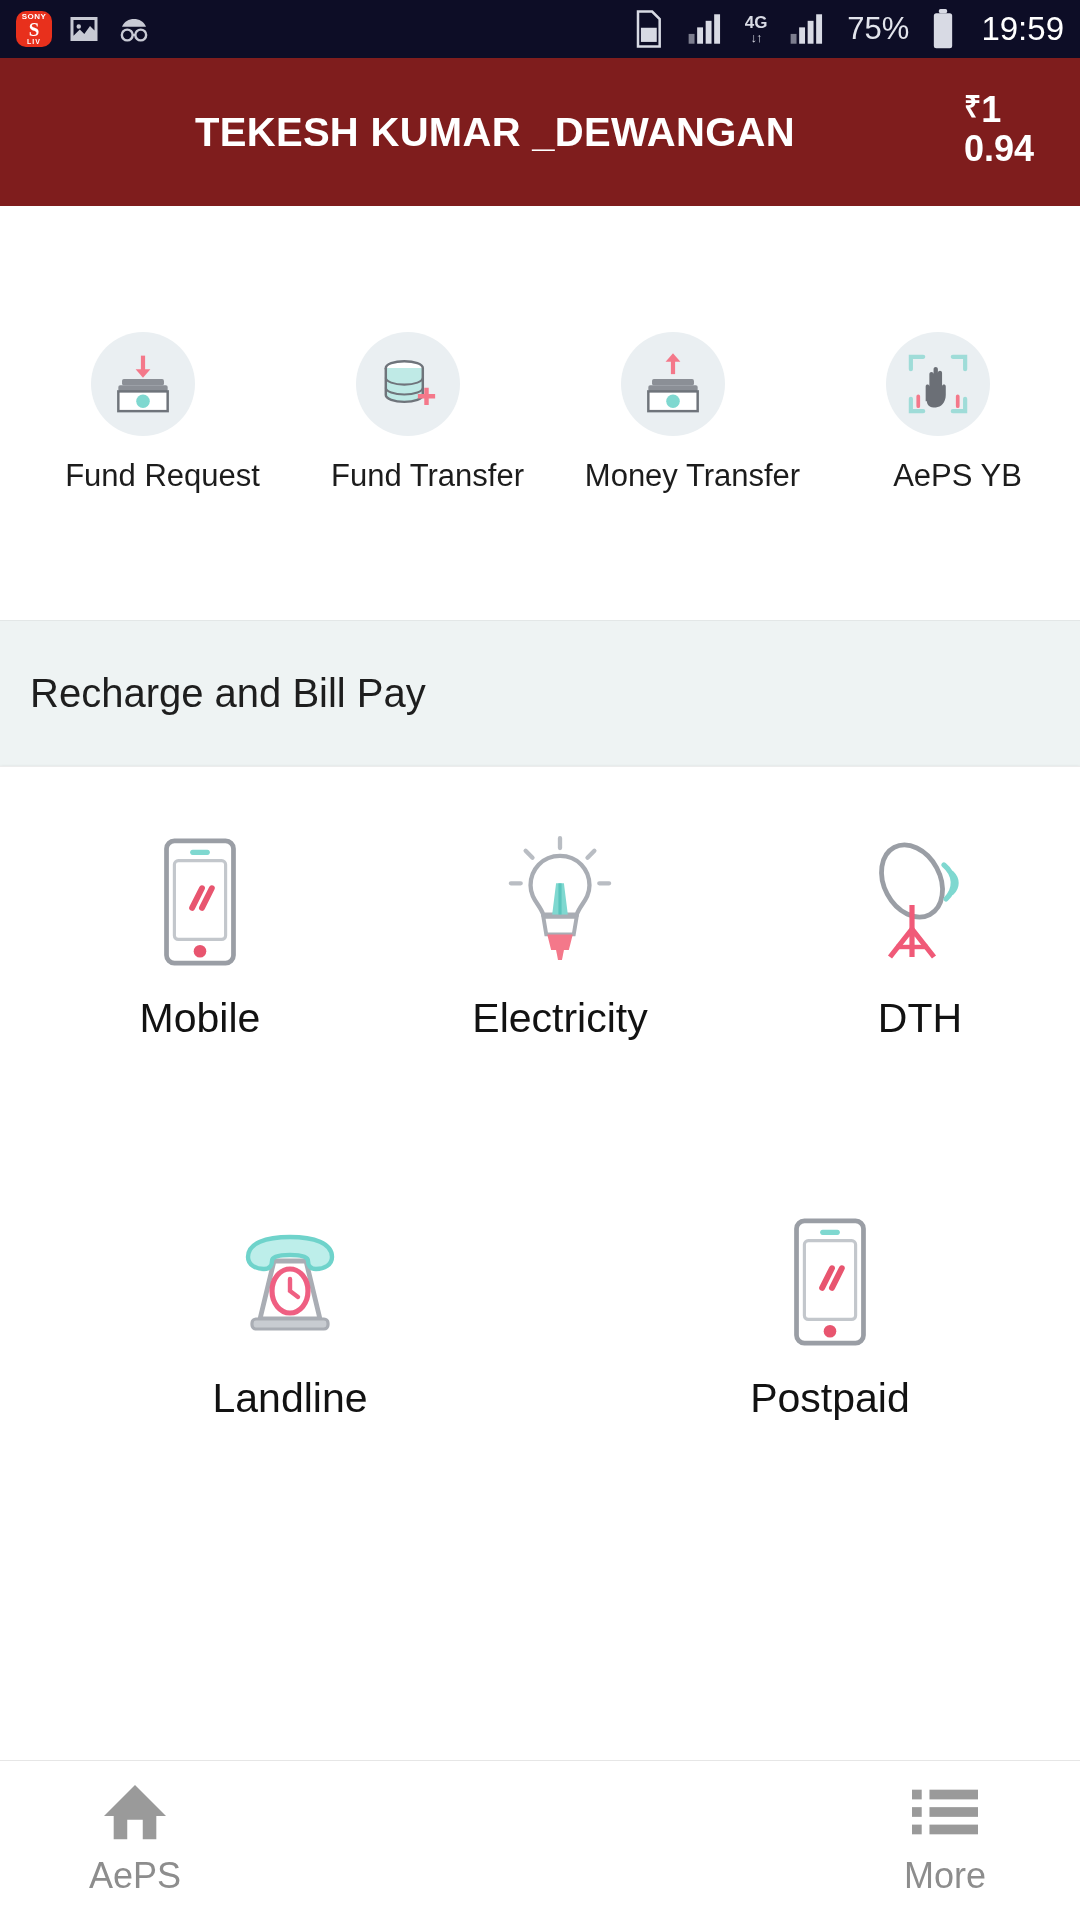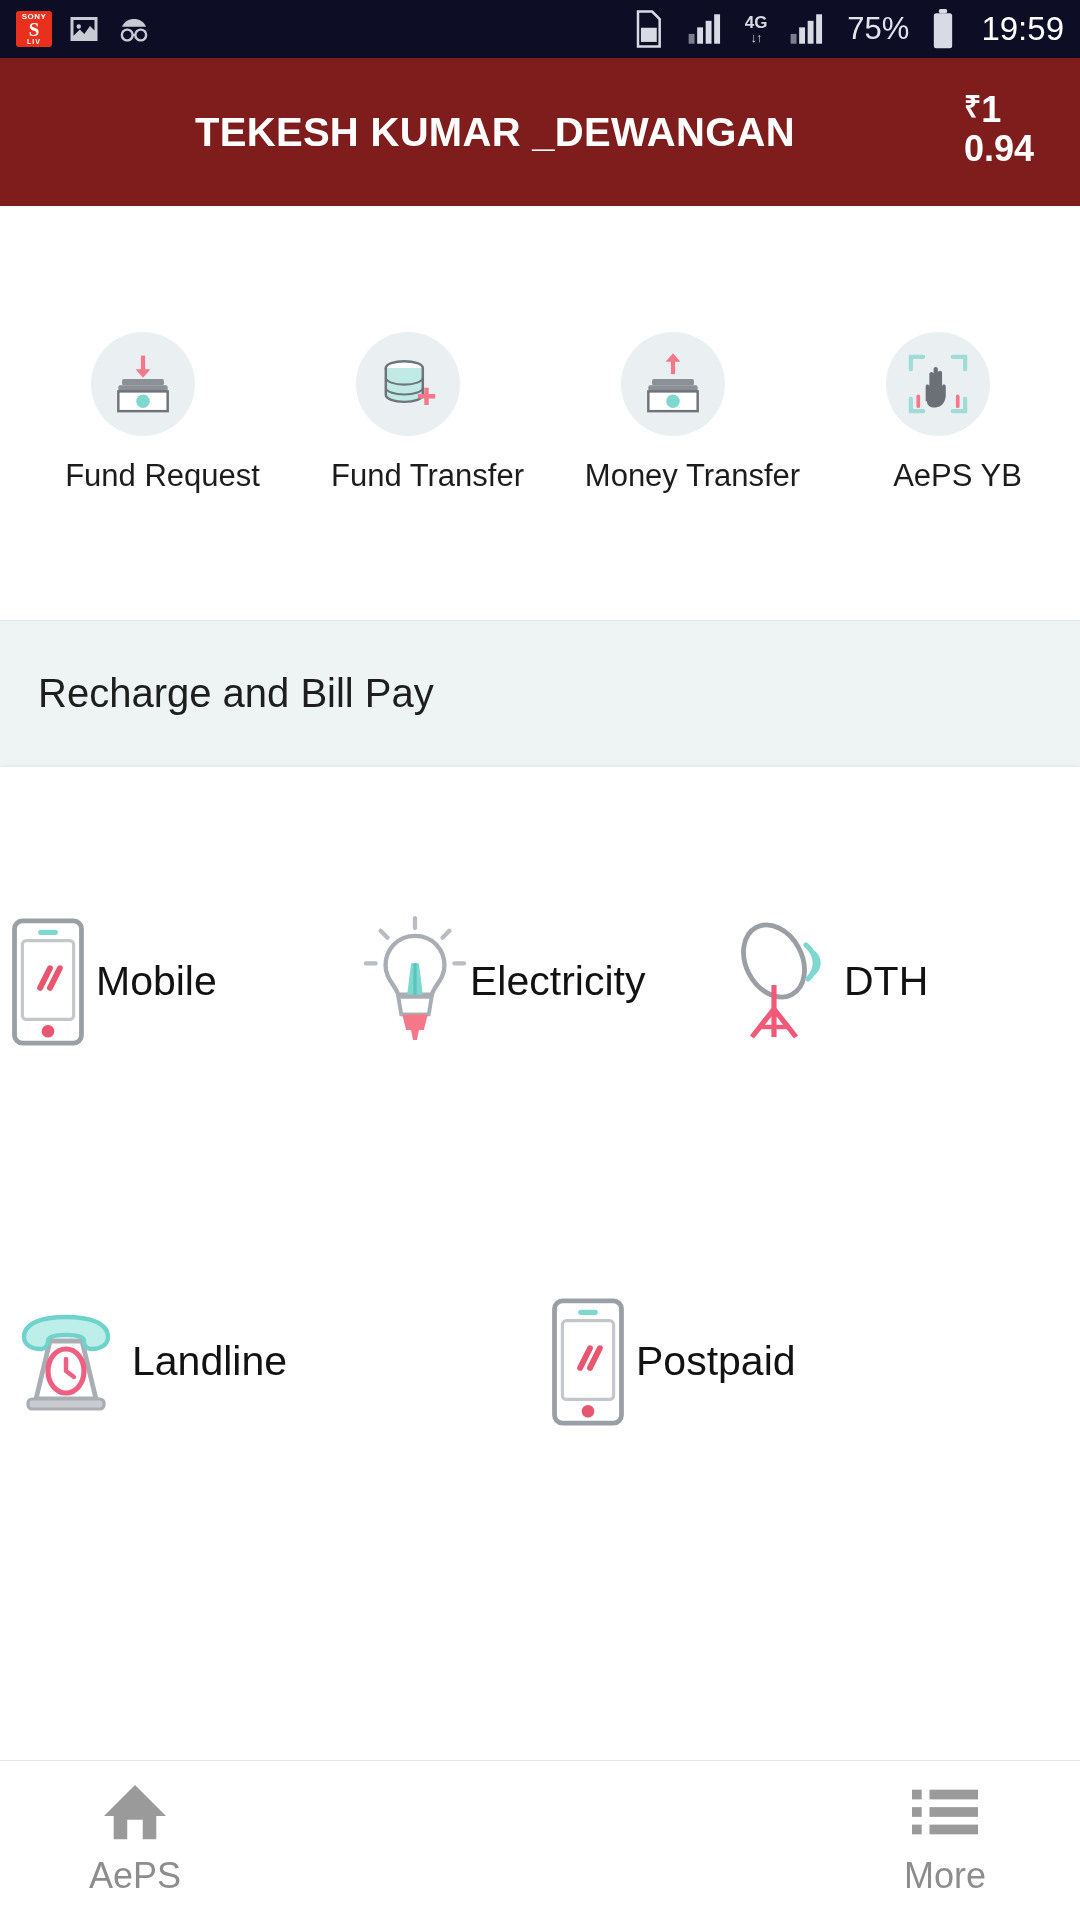--- a/index.html
+++ b/index.html
@@ -12,21 +12,21 @@
   .screen { width:1080px; height:1920px; position:relative; display:flex; flex-direction:column; background:#ffffff; }
 
   
   .statusbar {
     height:58px; background:#0d0d26; flex:0 0 58px;
     display:flex; align-items:center; padding:0 16px;
   }
   .sb-left { display:flex; align-items:center; gap:14px; }
   .sb-right { margin-left:auto; display:flex; align-items:center; gap:22px; }
   .sonyliv {
-    width:36px; height:36px; background:#e8301c; border-radius:3px;
+    width:36px; height:36px; background:#e8301c; border-radius:10px;
     display:flex; flex-direction:column; align-items:center; justify-content:center;
     color:#fff; line-height:1;
   }
   .sonyliv .s-top { font-size:8px; font-weight:bold; letter-spacing:.5px; }
   .sonyliv .s-mid { font-size:19px; font-weight:bold; font-family:"Liberation Serif", serif; margin:-1px 0; }
   .sonyliv .s-bot { font-size:7px; font-weight:bold; letter-spacing:1px; }
   .sb-icon { display:flex; align-items:center; color:#c8cad4; }
   .sb-text { color:#e2e4ec; font-size:31px; font-weight:400; letter-spacing:0px; }
   .sb-time { color:#ffffff; font-size:33px; font-weight:400; margin-left:4px; }
   .net-4g { color:#d8dae4; font-size:17px; font-weight:bold; line-height:1; text-align:center; }
@@ -60,26 +60,26 @@
   .quick-label {
     margin-top:22px; font-size:31px; color:#1c1c1c; font-weight:400; white-space:nowrap;margin-left:40px;
   }
 
   
   .section-head {
     flex:0 0 146px; background:#eef3f3;
     display:flex; align-items:center; padding-left:30px;
     border-top:1px solid #e3e7e7;
   }
-  .section-head-title { font-size:40px; color:#1e1e1e; font-weight:400;margin-left:8px; }
+  .section-head-title { font-size:40px; color:#1e1e1e; font-weight:400; }
 
   
   .grid-card { flex:1 1 auto; background:#fff; border-top:1px solid #ececec; padding-top:40px; }
   .bill-row { display:flex; height:320px; }
-  .bill-item { flex:1; display:flex; flex-direction:row; align-items:center; }
+  .bill-item { flex:1; display:flex; flex-direction:column; align-items:center;margin-left:40px; }
   .bill-icon { height:160px; display:flex; align-items:flex-end; justify-content:center; }
   .bill-label { margin-top:28px; font-size:41px; color:#121212; font-weight:400; }
 
   
   .bottomnav {
     flex:0 0 160px; background:#ffffff; border-top:1px solid #e6e6e6;
     display:flex; align-items:flex-start; padding-top:18px;
   }
   .nav-item { flex:1; display:flex; flex-direction:column; align-items:center; }
   .nav-item.spacer { visibility:hidden; }

